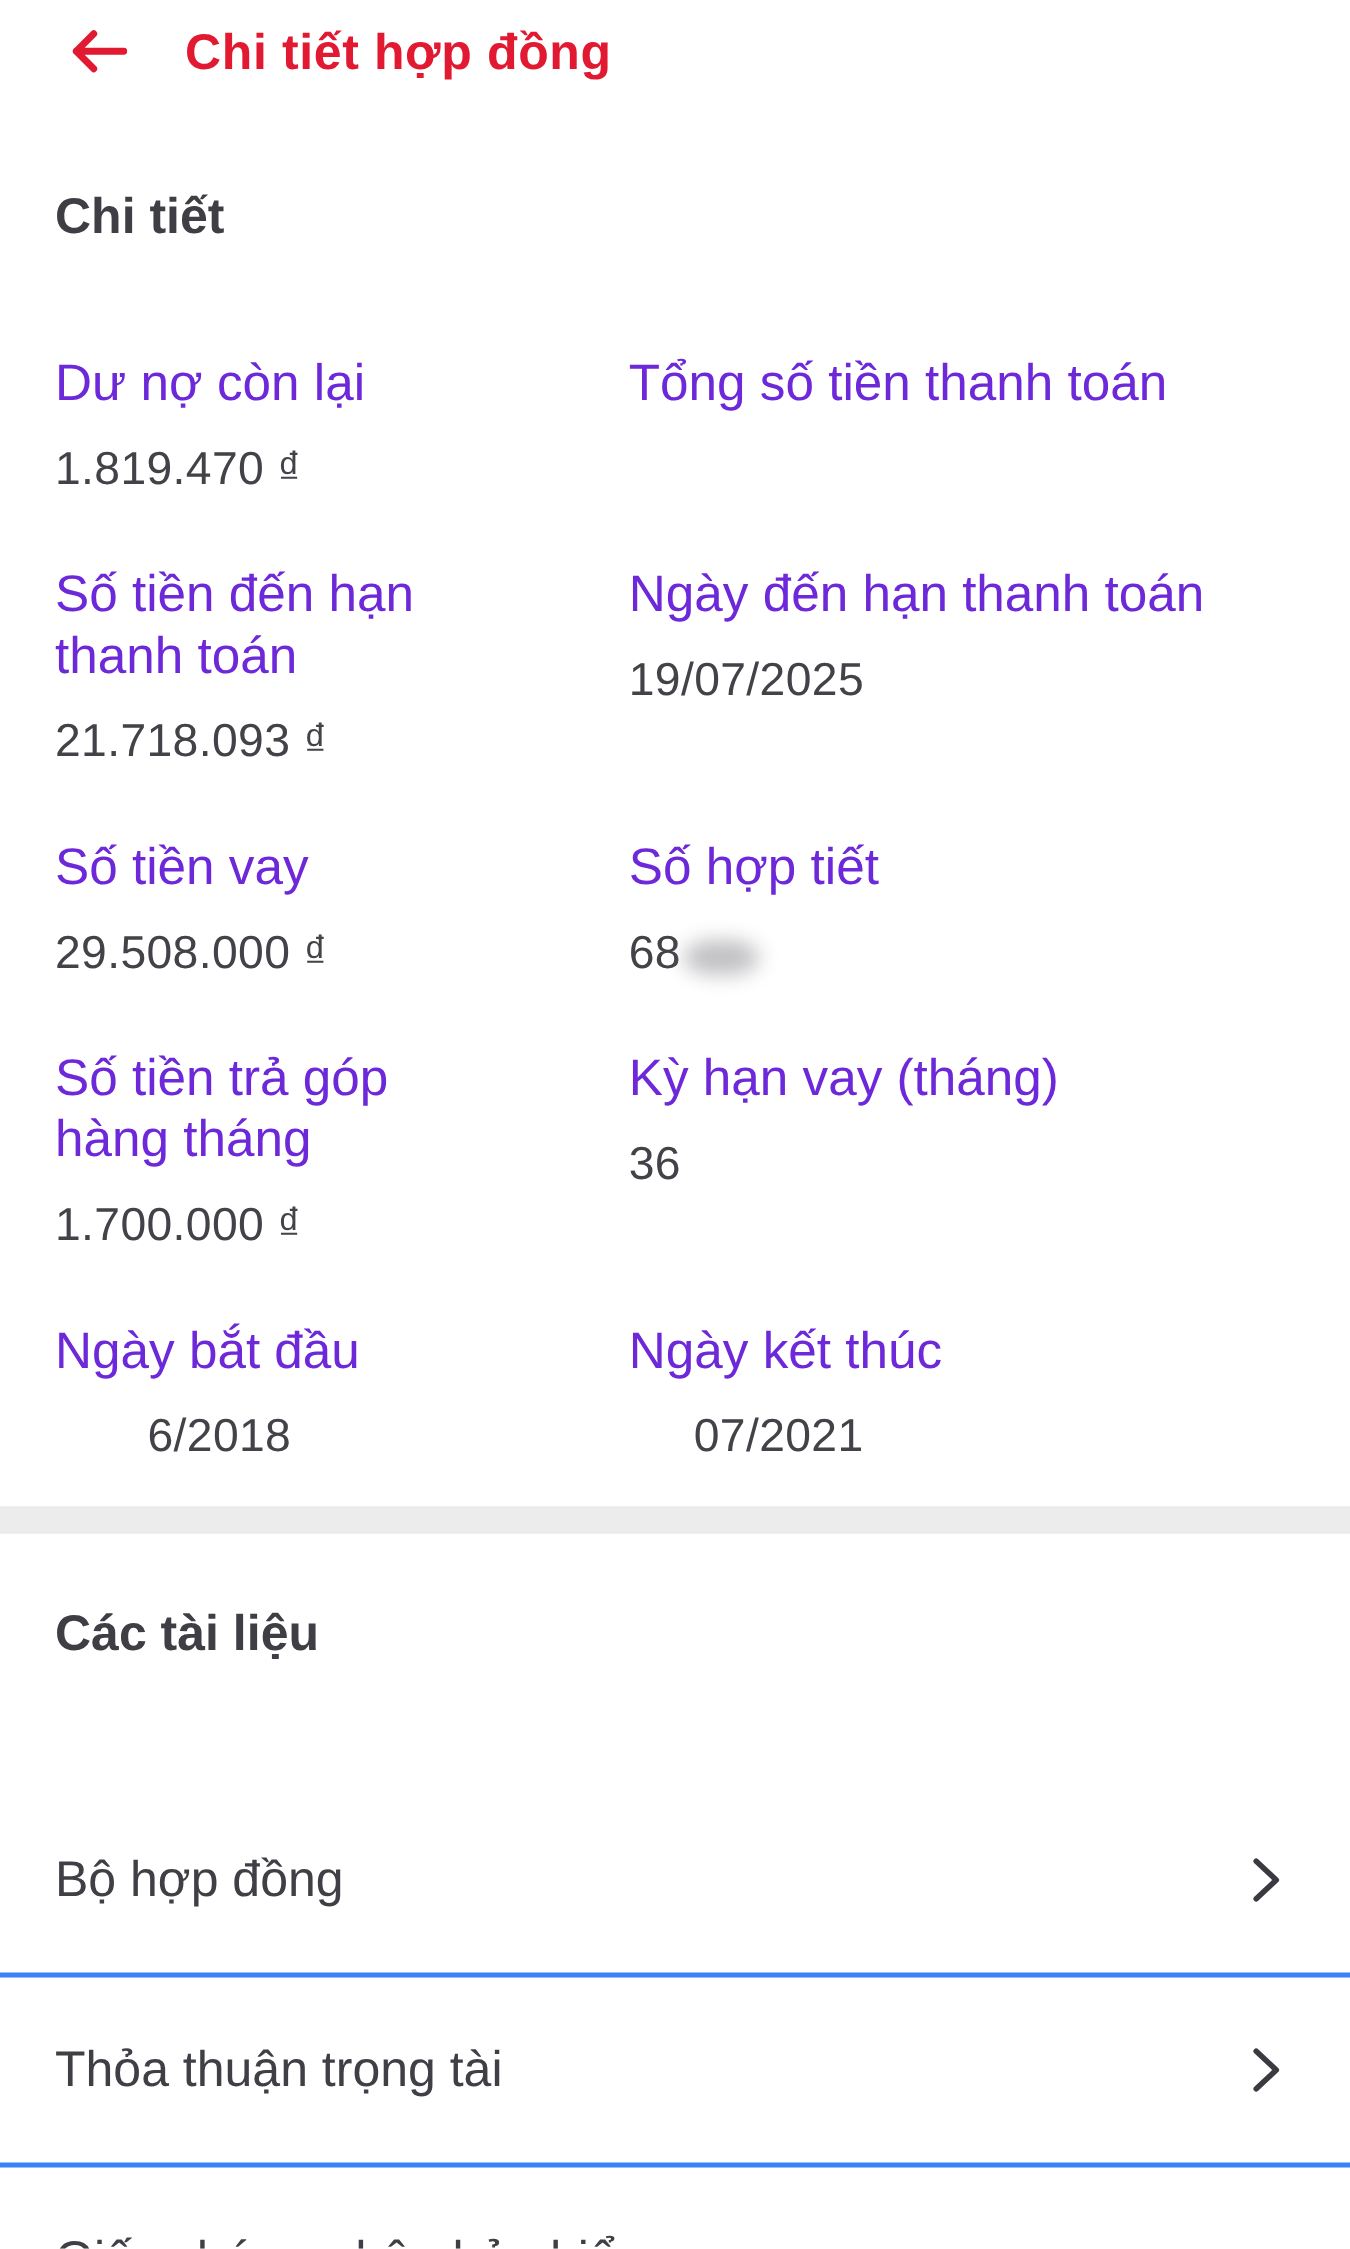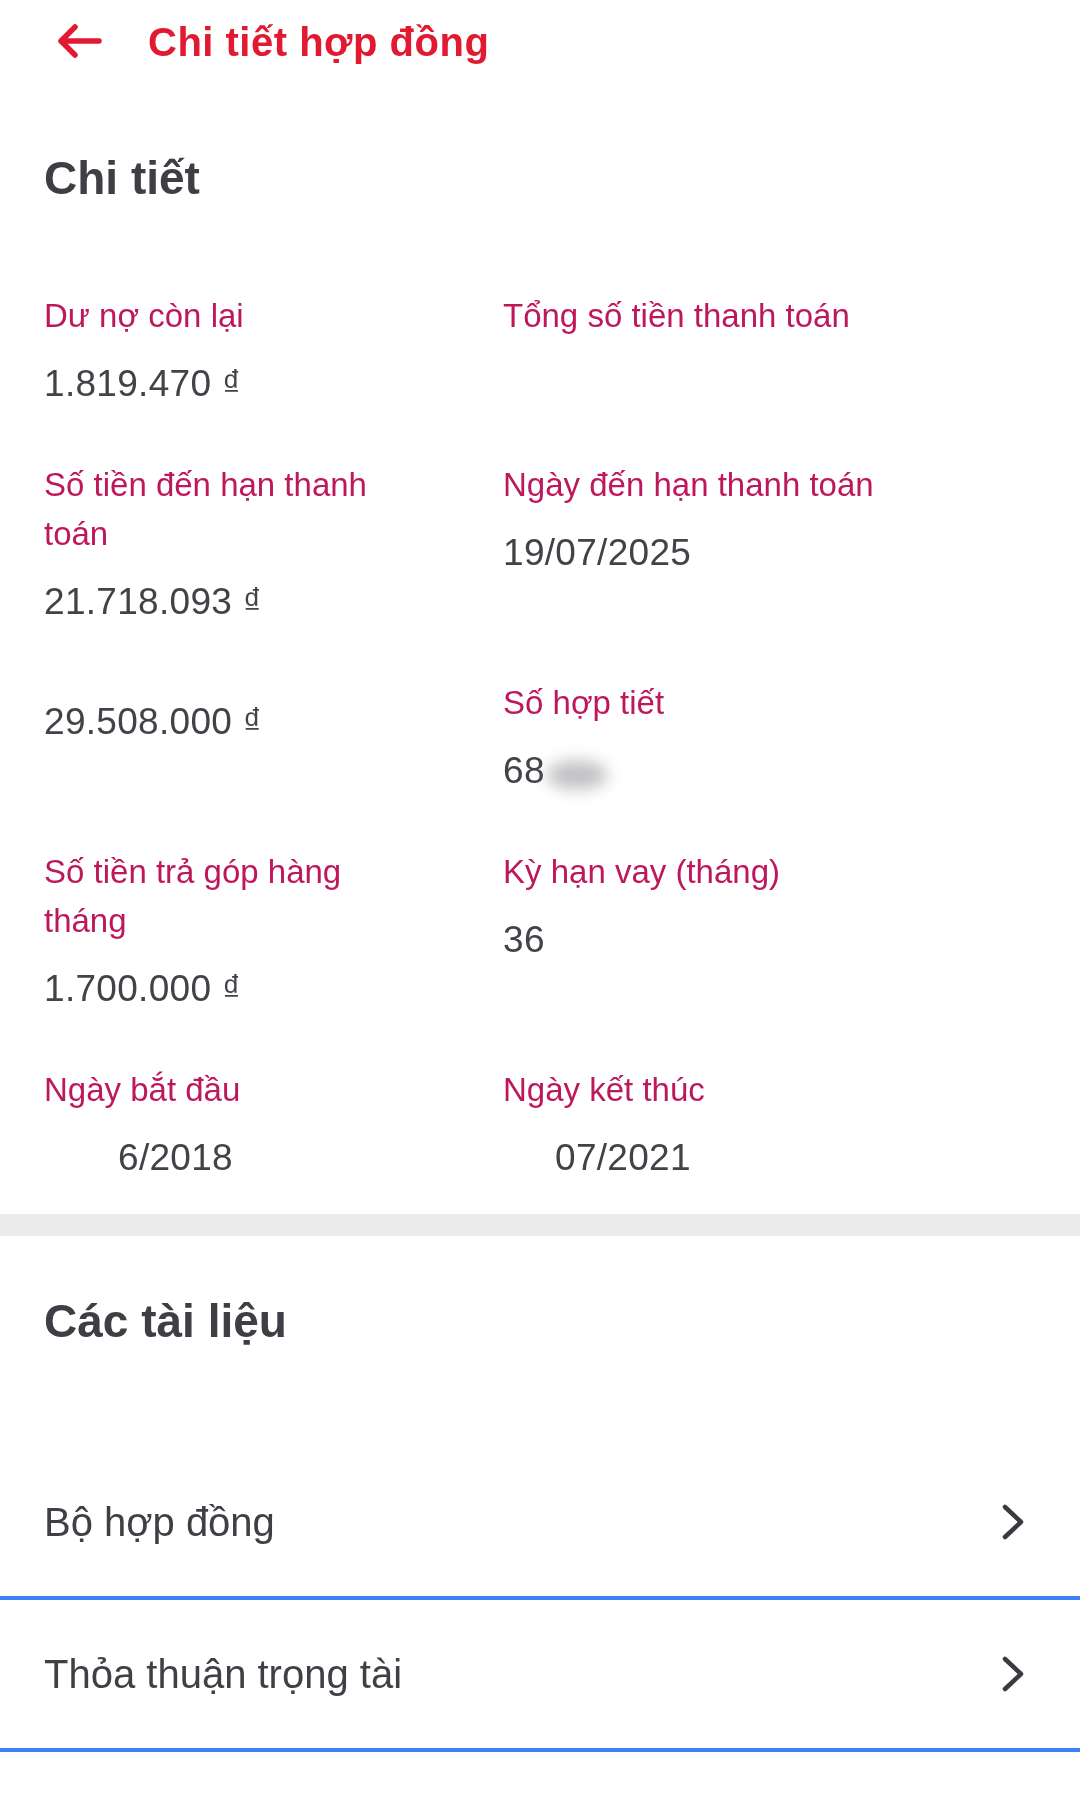--- a/index.html
+++ b/index.html
@@ -21,36 +21,36 @@
   .back-btn {
     background:none; border:none; cursor:pointer;
     width:52px; height:44px; display:flex; align-items:center; justify-content:center;
   }
   .appbar-title {
     font-size:40px; font-weight:700; color:#e11a32;
     letter-spacing:.5px;
   }
   
   .section-title {
-    font-size:46px; font-weight:700; color:#3e3e44;
+    font-size:40px; font-weight:700; color:#3e3e44;
     margin-left:44px;
   }
   .detail-title { margin-top:86px; }
   .docs-title { margin-top:58px; }
   
   .grid {
     margin-top:86px;
     padding:0 40px 0 44px;
     display:grid;
     grid-template-columns:459px 1fr;
     row-gap:48px;
   }
   .field { display:flex; flex-direction:column; }
   .field .label {
-    font-size:33px; line-height:49px; color:#be185d;
+    font-size:41px; line-height:49px; color:#6d28d9;
   }
   .col-left .label { max-width:345px; }
   .field .value {
     margin-top:16px;
     font-size:37px; line-height:56px; font-weight:500; color:#424248;
     letter-spacing:.3px;
   }
   .value.indent-lg { padding-left:74px; }
   .value.indent-sm { padding-left:52px; }
   .smudge {
@@ -114,20 +114,21 @@
     <div class="field col-left">
       <div class="label">Số tiền đến hạn thanh toán</div>
       <div class="value">21.718.093 ₫</div>
     </div>
     <div class="field col-right">
       <div class="label">Ngày đến hạn thanh toán</div>
       <div class="value">19/07/2025</div>
     </div>
 
     <div class="field col-left">
+      <div class="label">Số tiền vay</div>
       <div class="value">29.508.000 ₫</div>
     </div>
     <div class="field col-right">
       <div class="label">Số hợp tiết</div>
       <div class="value"><span>68</span><span class="smudge"></span></div>
     </div>
 
     <div class="field col-left">
       <div class="label">Số tiền trả góp hàng tháng</div>
       <div class="value">1.700.000 ₫</div>

